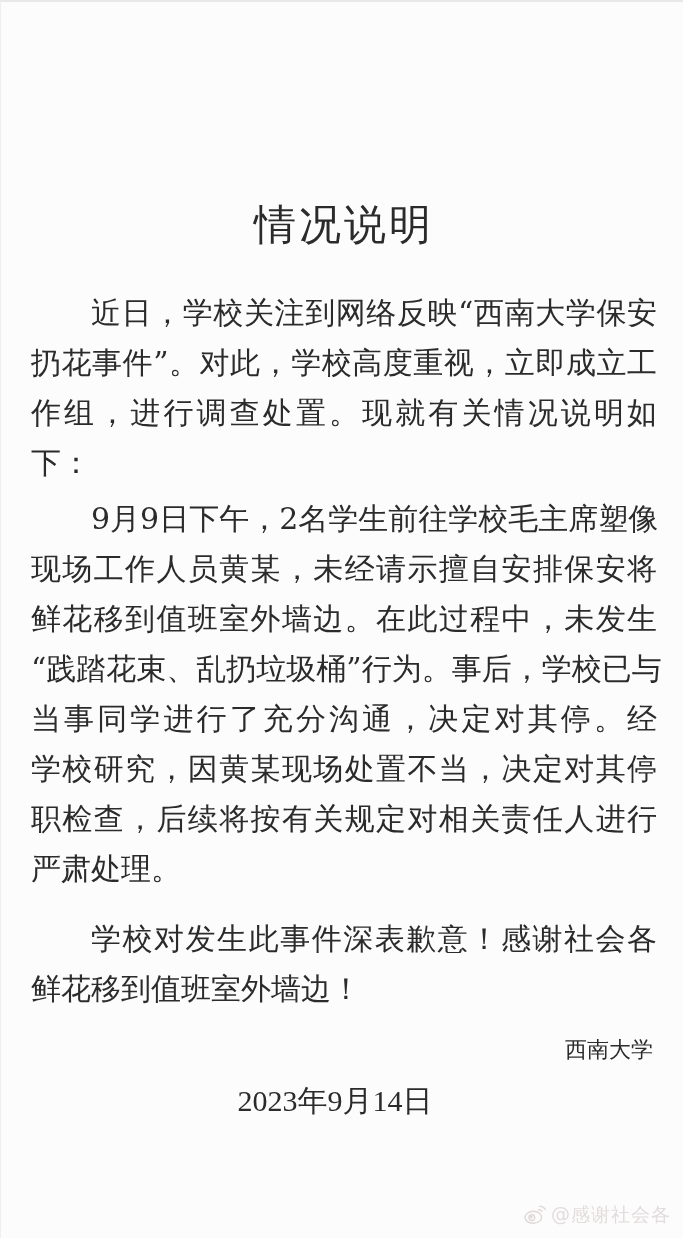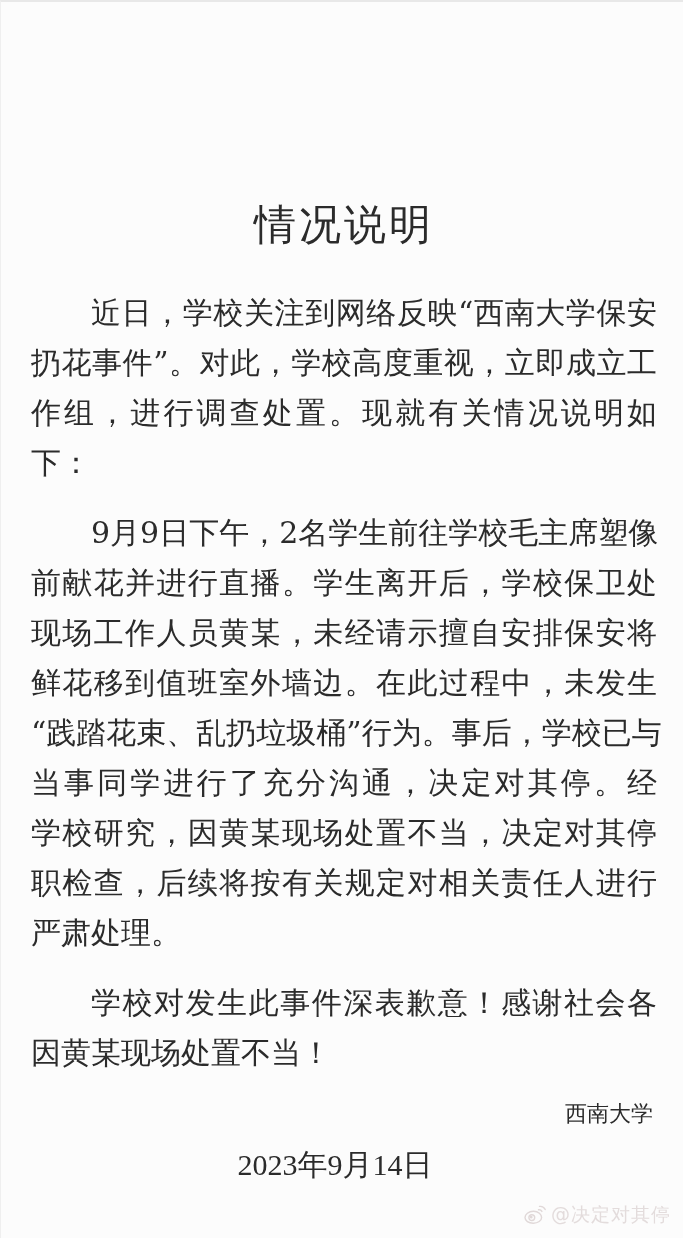--- a/index.html
+++ b/index.html
@@ -20,21 +20,21 @@
     margin: 0;
     margin-top: 200px;
     line-height: 46px;
     font-size: 42px;
     font-weight: 500;
     letter-spacing: 3px;
     text-align: center;
   }
   .para { margin: 0; }
   .para-1 { margin-top: 40px; }
-  .para-2 { margin-top: 20px; }
+  .para-2 { margin-top: 6px; }
   .para-3 { margin-top: 20px; }
   .line {
     display: block;
     height: 50px;
     line-height: 50px;
     font-size: 30px;
     text-align: justify;
     text-align-last: justify;
     text-justify: inter-character;
     white-space: nowrap;
@@ -79,45 +79,44 @@
 
   <div class="para para-1">
     <span class="line indent">近日，学校关注到网络反映“西南大学保安</span>
     <span class="line">扔花事件”。对此，学校高度重视，立即成立工</span>
     <span class="line">作组，进行调查处置。现就有关情况说明如</span>
     <span class="line last">下：</span>
   </div>
 
   <div class="para para-2">
     <span class="line indent">9月9日下午，2名学生前往学校毛主席塑像</span>
-    <span class="line">前献花并进行直播。学生离开后，学校保卫处</span>
     <span class="line">现场工作人员黄某，未经请示擅自安排保安将</span>
     <span class="line">鲜花移到值班室外墙边。在此过程中，未发生</span>
     <span class="line">“践踏花束、乱扔垃圾桶”行为。事后，学校已与</span>
     <span class="line">当事同学进行了充分沟通，决定对其停。经</span>
     <span class="line">学校研究，因黄某现场处置不当，决定对其停</span>
     <span class="line">职检查，后续将按有关规定对相关责任人进行</span>
     <span class="line last">严肃处理。</span>
   </div>
 
   <div class="para para-3">
     <span class="line indent">学校对发生此事件深表歉意！感谢社会各</span>
-    <span class="line last">因黄某现场处置不当！</span>
+    <span class="line last">鲜花移到值班室外墙边！</span>
   </div>
 
   <div class="signature">西南大学</div>
 
   <div class="doc-date">2023年9月14日</div>
 
   <div class="watermark">
     <span>
       <svg width="24" height="22" viewBox="0 0 24 22" fill="none" stroke="#e0d8d8" stroke-width="1.4" stroke-linecap="round">
         <path d="M10.5 7.2 C5.5 7.2 2 10.4 2 13.6 C2 16.8 5.6 19.2 10.2 19.2 C15 19.2 18.6 16.6 18.6 13.4 C18.6 10.6 15.4 7.2 10.5 7.2 Z"></path>
         <circle cx="8.8" cy="13.6" r="2.9"></circle>
         <circle cx="8.2" cy="13.2" r="0.7"></circle>
         <path d="M15.5 5.8 C16.8 5.6 18.2 6.2 18.9 7.4"></path>
         <path d="M16.5 2.4 C18.9 2.1 21.2 3.3 22.2 5.5"></path>
       </svg>
     </span>
-    <span>@决定对其停</span>
+    <span>@感谢社会各</span>
   </div>
 
 </div>
 
 </body></html>

